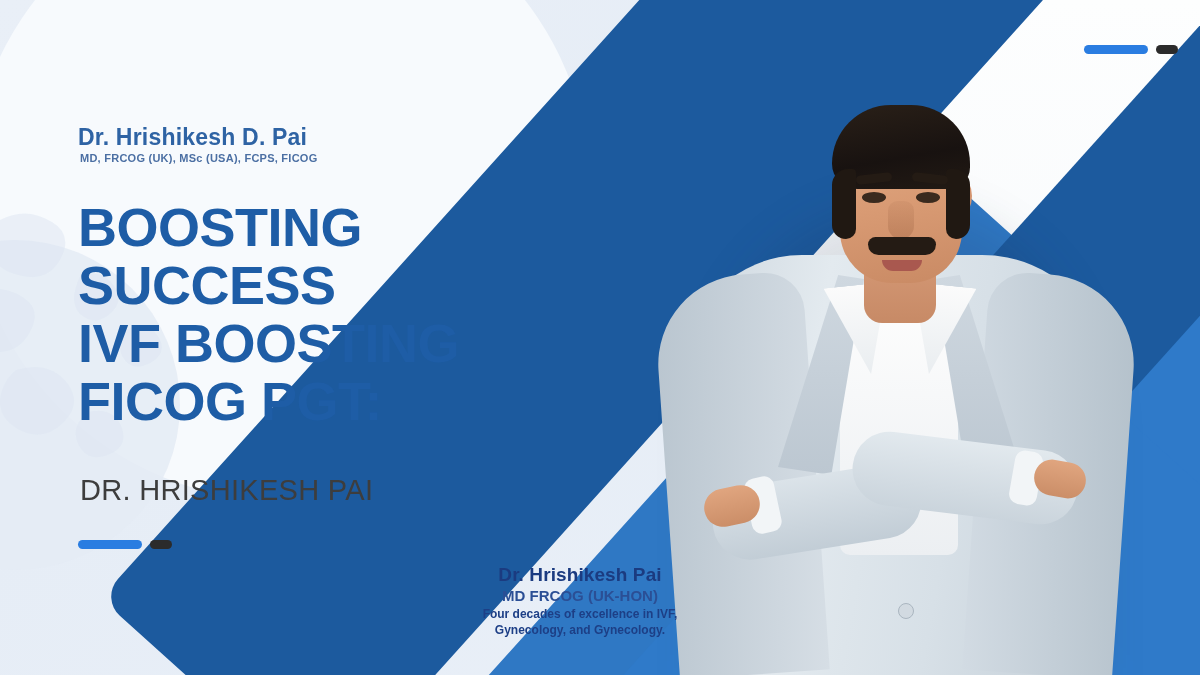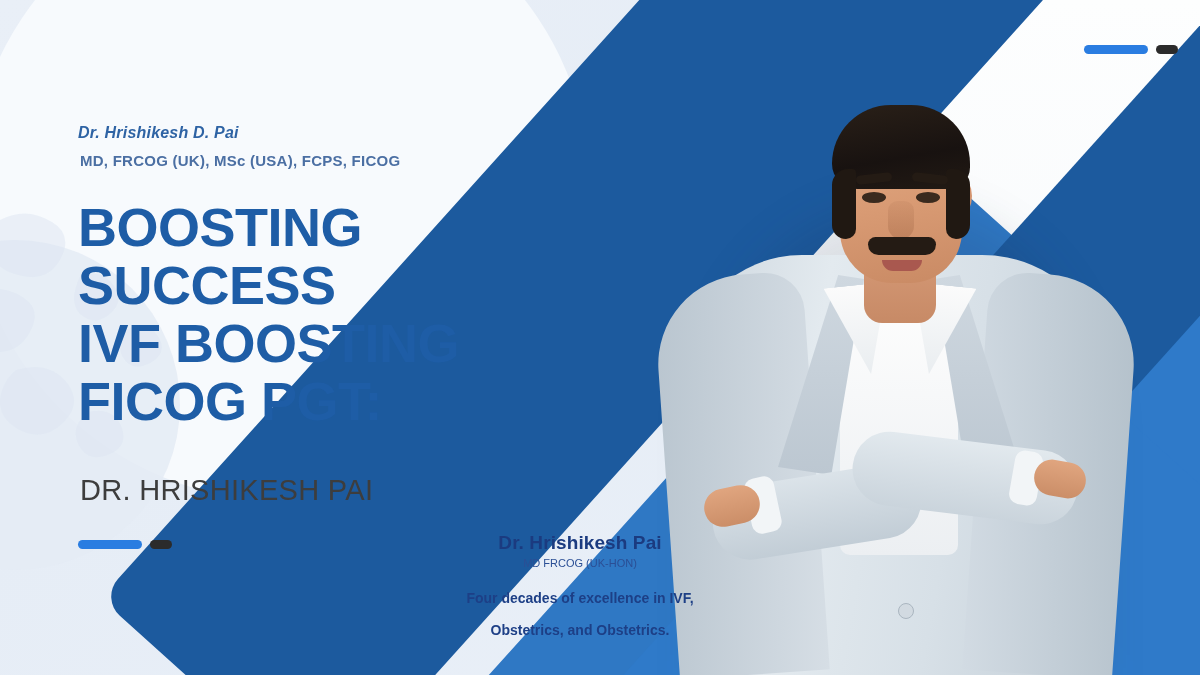--- a/index.html
+++ b/index.html
@@ -221,26 +221,26 @@
 
   
   .left-col {
     position:absolute;
     left:78px; top:0;
     width:470px; height:675px;
     z-index:20;
   }
   .doc-name {
     position:absolute; left:0; top:124px;
-    font-size:16px; font-weight:bold;
-    color:#2e63a4; letter-spacing:.2px;font-style:italic;
+    font-size:23px; font-weight:bold;
+    color:#2e63a4; letter-spacing:.2px;
   }
   .doc-creds {
     position:absolute; left:2px; top:152px;
-    font-size:15px; font-weight:bold;
+    font-size:11px; font-weight:bold;
     color:#4b6fa3; letter-spacing:.25px;
   }
   .headline {
     position:absolute; left:0; top:198px;
     font-size:54px; line-height:58px;
     font-weight:bold; color:#1e5da6;
     letter-spacing:-.5px;
   }
   .headline div { white-space:nowrap; }
   .sub-name {
@@ -259,22 +259,22 @@
   
   .credit {
     position:absolute;
     left:430px; bottom:38px;
     width:300px;
     text-align:center;
     z-index:25;
     color:#1d3f86;
   }
   .credit-name { font-size:19px; font-weight:bold; letter-spacing:.1px; color:#1b3b80; }
-  .credit-l1, .credit-l2 { font-size:11px; font-weight:normal; color:#2b4f95; line-height:19px; }
-  .credit-tag { margin-top:18px; font-size:14px; font-weight:bold; color:#1d3f86; line-height:14px; }
+  .credit-l1, .credit-l2 { font-size:15px; font-weight:bold; color:#2b4f95; line-height:19px; }
+  .credit-tag { margin-top:2px; font-size:12px; font-weight:bold; color:#1d3f86; line-height:14px; }
 </style>
 </head>
 <body>
 
 <div class="poster">
 
   <div class="bg-circle-lg"></div>
   <div class="bg-circle-sm"></div>
 
   <svg class="bg-map" viewBox="0 0 300 330" xmlns="http://www.w3.org/2000/svg">
@@ -349,16 +349,16 @@
       <div>FICOG PGT:</div>
     </div>
 
     <div class="sub-name">DR. HRISHIKESH PAI</div>
   </div>
 
   <div class="credit">
     <div class="credit-name">Dr. Hrishikesh Pai</div>
     <div class="credit-l1">MD FRCOG (UK-HON)</div>
     <div class="credit-tag">Four decades of excellence in IVF,</div>
-    <div class="credit-tag">Obstetrics, and Obstetrics.</div>
+    <div class="credit-tag">Gynecology, and Gynecology.</div>
   </div>
 
 </div>
 
 </body></html>

